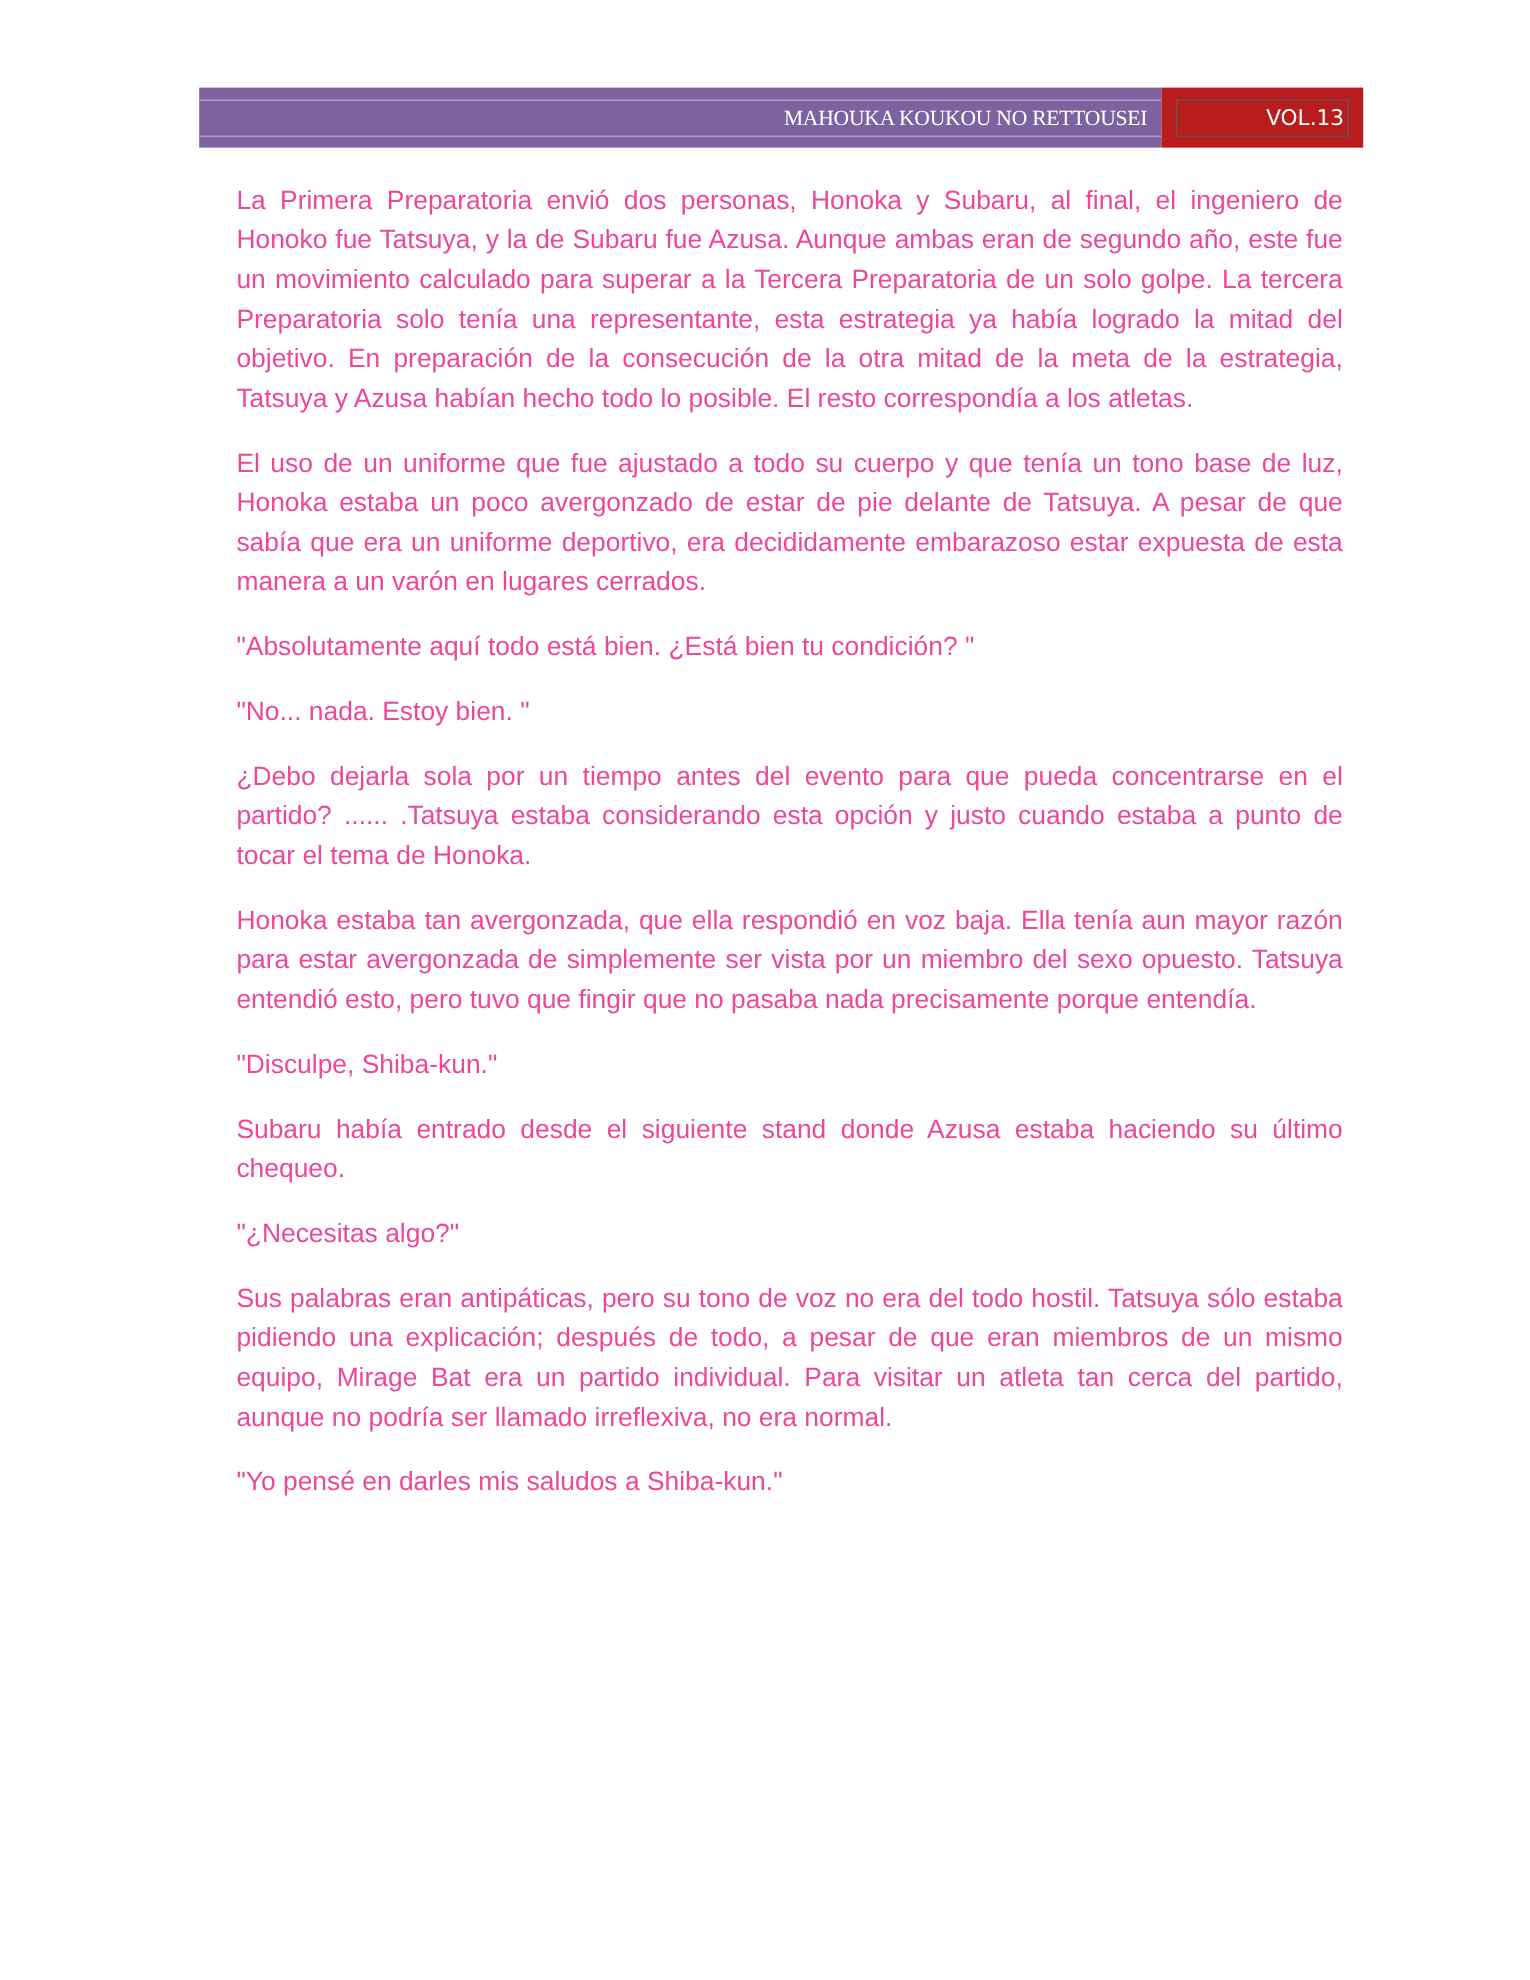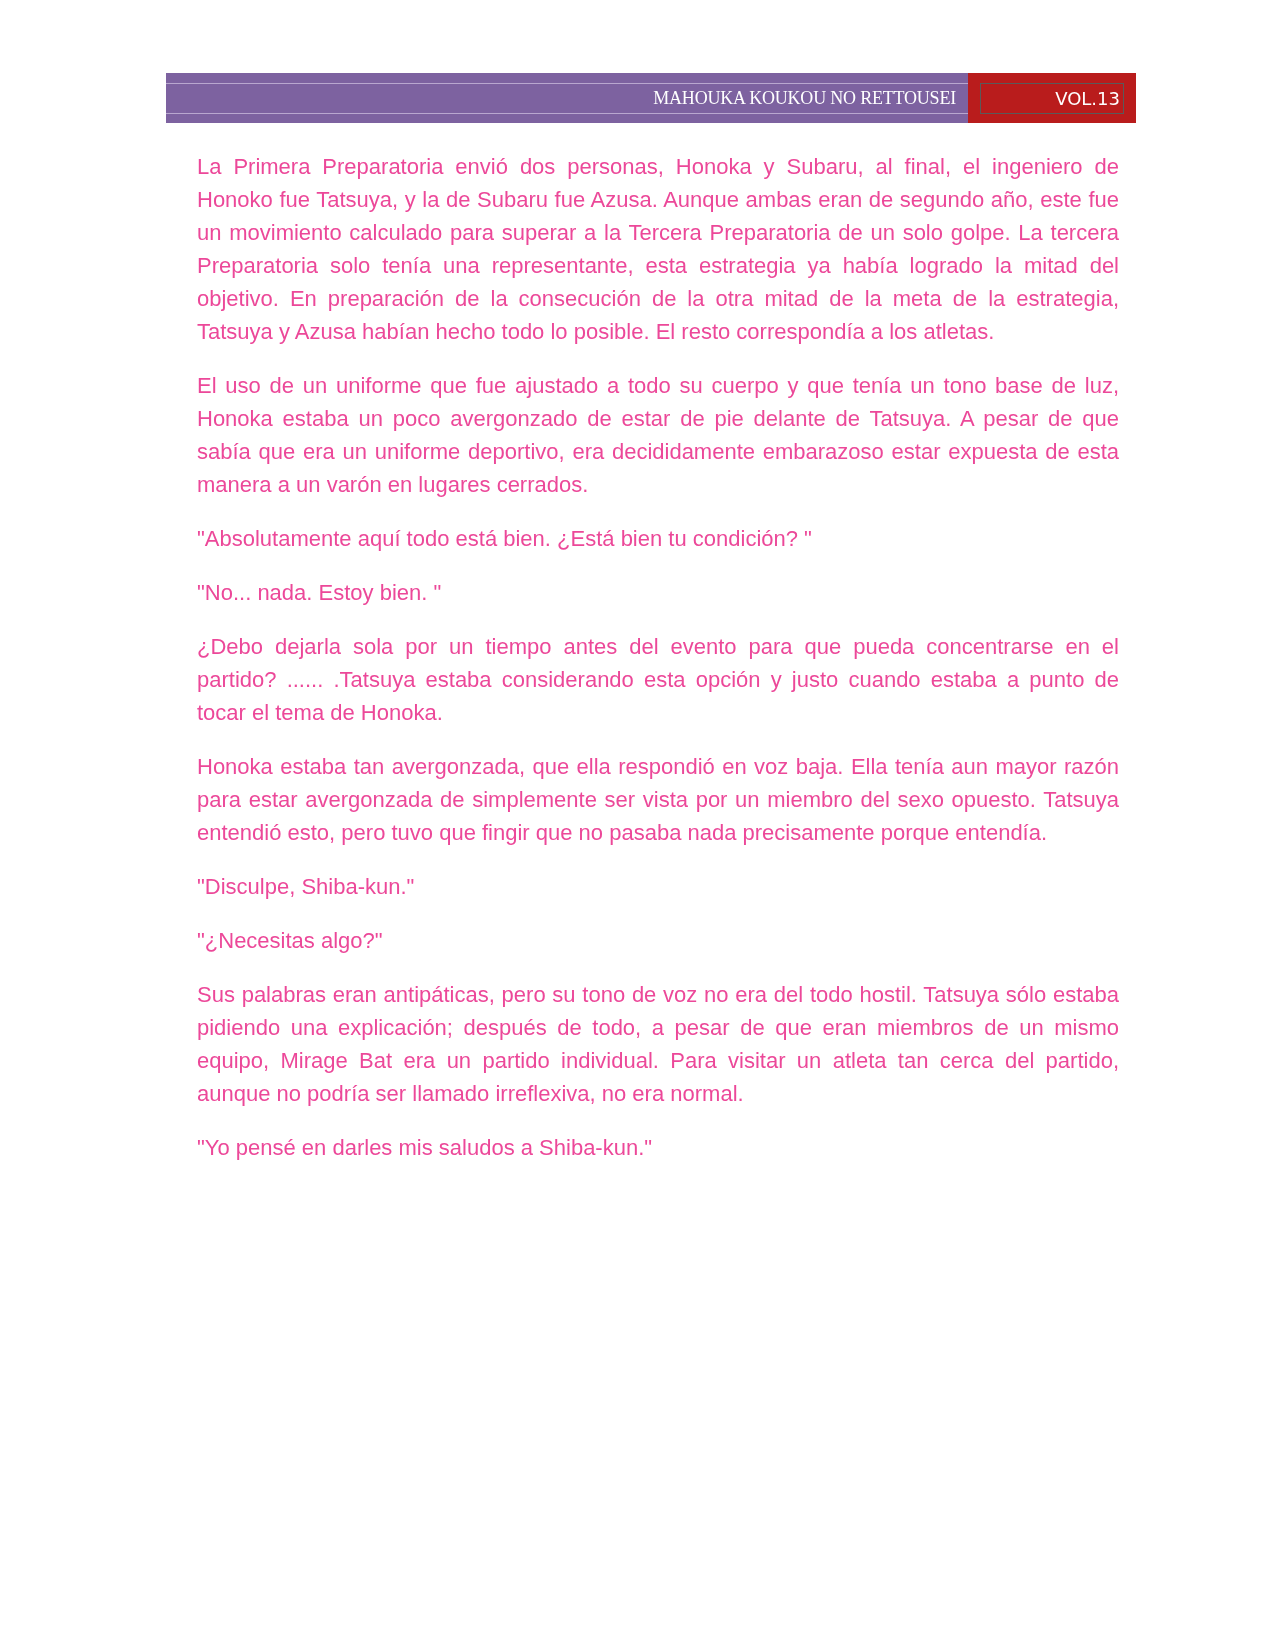--- a/index.html
+++ b/index.html
@@ -69,16 +69,17 @@
 </div>
 
 <div class="body-text">
   <p>La Primera Preparatoria envió dos personas, Honoka y Subaru, al final, el ingeniero de Honoko fue Tatsuya, y la de Subaru fue Azusa. Aunque ambas eran de segundo año, este fue un movimiento calculado para superar a la Tercera Preparatoria de un solo golpe. La tercera Preparatoria solo tenía una representante, esta estrategia ya había logrado la mitad del objetivo. En preparación de la consecución de la otra mitad de la meta de la estrategia, Tatsuya y Azusa habían hecho todo lo posible. El resto correspondía a los atletas.</p>
   <p>El uso de un uniforme que fue ajustado a todo su cuerpo y que tenía un tono base de luz, Honoka estaba un poco avergonzado de estar de pie delante de Tatsuya. A pesar de que sabía que era un uniforme deportivo, era decididamente embarazoso estar expuesta de esta manera a un varón en lugares cerrados.</p>
   <p>"Absolutamente aquí todo está bien. ¿Está bien tu condición? "</p>
   <p>"No... nada. Estoy bien. "</p>
   <p>¿Debo dejarla sola por un tiempo antes del evento para que pueda concentrarse en el partido? ...... .Tatsuya estaba considerando  esta opción y justo cuando estaba a punto de tocar el tema de Honoka.</p>
   <p>Honoka estaba tan avergonzada, que ella respondió en voz baja. Ella tenía aun mayor razón para estar avergonzada de simplemente ser vista por un miembro del sexo opuesto. Tatsuya entendió esto, pero tuvo que fingir que no pasaba nada precisamente porque entendía.</p>
   <p>"Disculpe, Shiba-kun."</p>
+  <p>Subaru había entrado desde el siguiente stand donde Azusa estaba haciendo su último chequeo.</p>
   <p>"¿Necesitas algo?"</p>
   <p>Sus palabras eran antipáticas, pero su tono de voz no era del todo hostil. Tatsuya sólo estaba pidiendo una explicación; después de todo, a pesar de que eran miembros de un mismo equipo, Mirage Bat era un partido individual. Para visitar un atleta tan cerca del partido, aunque no podría ser llamado irreflexiva, no era normal.</p>
   <p>"Yo pensé en darles mis saludos a Shiba-kun."</p>
 </div>
 
 </body></html>

